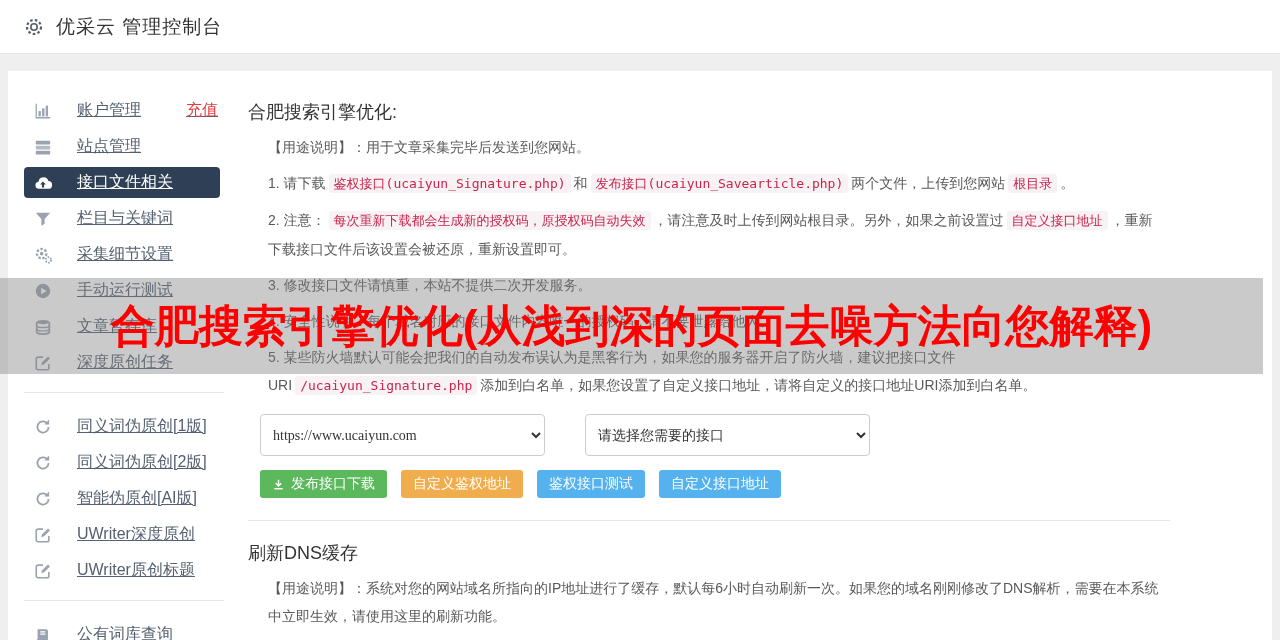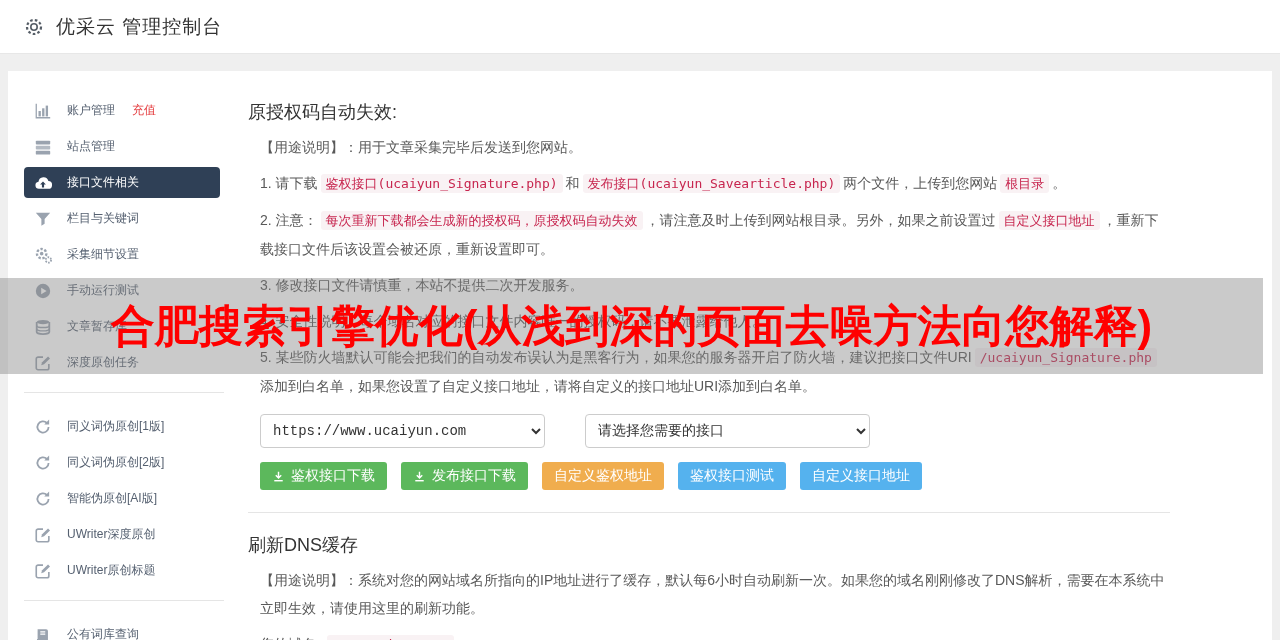--- a/index.html
+++ b/index.html
@@ -25,46 +25,47 @@
     position: absolute; top: 71px; left: 8px; right: 8px; bottom: 0;
     background: #fff;
   }
 
   
   .sidebar {
     position: absolute; top: 71px; left: 8px; width: 232px; bottom: 0;
     background: #fff; padding-top: 24px; z-index: 3;
   }
   .sb-item {
-    display: flex; align-items: center; gap: 15px;
+    display: flex; align-items: center; gap: 25px;
     height: 31px; margin: 0 20px 5px 16px; padding: 0 10px;
-    font-size: 12px; color: #556070; border-radius: 4px; cursor: pointer;
+    font-size: 16px; color: #556070; border-radius: 4px; cursor: pointer;
     white-space: nowrap;
+    text-decoration: underline;
   }
   .sb-item .sb-icon { width: 18px; height: 18px; flex: 0 0 18px; display: inline-block; }
   .sb-item.active { background: #2f4056; color: #fff; }
-  .sb-badge { color: #e4393c; margin-left: 2px; }
+  .sb-badge { color: #e4393c; margin-left: 20px; }
   .sb-divider { border-top: 1px solid #e5e5e5; margin: 14px 16px 18px 16px; }
 
   
   .main {
     position: absolute; top: 100px; left: 248px; width: 922px; z-index: 1;
   }
   .sec-title { font-size: 18px; font-weight: 400; color: #333; margin-bottom: 9px; }
-  .main p { font-size: 14px; line-height: 28px; color: #595959; margin: 8px 0; padding-left: 12px; }
+  .main p { font-size: 14px; line-height: 28px; color: #595959; margin: 8px 8px; padding-left: 12px; }
   .code {
     font-family: "DejaVu Sans Mono", monospace;
     font-size: 13px; color: #c7254e; background: #f9f2f4;
     padding: 2px 5px; border-radius: 3px; margin: 0 3px;
   }
   .controls { display: flex; gap: 40px; margin: 14px 0 6px 12px; }
   .controls select {
-    width: 285px; height: 34px; border: 1px solid #ccc; border-radius: 4px;
+    width: 285px; height: 42px; border: 1px solid #ccc; border-radius: 4px;
     font-size: 14px; color: #333; padding: 0 8px; background: #fff;
-    font-family: Liberation Mono, monospace;
+    font-family: Liberation Serif, serif;
   }
   .toolbar { display: flex; gap: 14px; margin: 14px 0 0 12px; }
   .btn {
     display: inline-flex; align-items: center; gap: 6px;
     height: 28px; padding: 0 12px; border: none; border-radius: 3px;
     color: #fff; font-size: 14px; cursor: pointer;
     font-family: "Liberation Sans", "DejaVu Sans", sans-serif;
   }
   .btn svg { width: 13px; height: 13px; }
   .hr { border: none; border-top: 1px solid #e5e5e5; margin: 22px 0 20px 0; }
@@ -196,21 +197,21 @@
       <span class="sb-icon"><svg viewBox="0 0 20 20">
           <path d="M4 3.5h9.5a2 2 0 0 1 2 2v11H6a2 2 0 0 1-2-2z" fill="#9aa3af"></path>
           <path d="M7 6.5h5.5M7 9h5.5" stroke="#fff" stroke-width="1.2"></path>
           <path d="M4 14.5a2 2 0 0 0 2 2h9.5" fill="none" stroke="#9aa3af" stroke-width="1.4"></path>
         </svg></span>
       <span>公有词库查询</span>
     </div>
   </nav>
 
 <main class="main">
-  <h2 class="sec-title">原授权码自动失效:</h2>
+  <h2 class="sec-title">合肥搜索引擎优化:</h2>
   <p>【用途说明】：用于文章采集完毕后发送到您网站。</p>
 
   <div id="instructions">
       <p><span>1. 请下载</span><span class="code">鉴权接口(ucaiyun_Signature.php)</span><span>和</span><span class="code">发布接口(ucaiyun_Savearticle.php)</span><span>两个文件，上传到您网站</span><span class="code">根目录</span><span>。</span></p>
       <p><span>2. 注意：</span><span class="code">每次重新下载都会生成新的授权码，原授权码自动失效</span><span>，请注意及时上传到网站根目录。另外，如果之前设置过</span><span class="code">自定义接口地址</span><span>，重新下载接口文件后该设置会被还原，重新设置即可。</span></p>
       <p><span>3. 修改接口文件请慎重，本站不提供二次开发服务。</span></p>
       <p><span>4. 安全性说明：每个域名对应的接口文件内容唯一的授权码，请不要泄露给他人。</span></p>
       <p><span>5. 某些防火墙默认可能会把我们的自动发布误认为是黑客行为，如果您的服务器开启了防火墙，建议把接口文件URI</span><span class="code">/ucaiyun_Signature.php</span><span>添加到白名单，如果您设置了自定义接口地址，请将自定义的接口地址URI添加到白名单。</span></p>
     </div>
 
@@ -224,29 +225,20 @@
   </div>
 
   <div class="toolbar" id="toolbar">
       <button class="btn" style="background: rgb(92, 184, 92);">
         <span style="display: inline-flex;">
           <svg viewBox="0 0 20 20">
             <path d="M10 2.5v9M5.8 8l4.2 4.2L14.2 8" fill="none" stroke="#fff" stroke-width="2.2"></path>
             <path d="M3.5 16.5h13" stroke="#fff" stroke-width="2.2"></path>
           </svg>
         </span>
-        <span>鉴权接口下载</span>
-      </button>
-      <button class="btn" style="background: rgb(92, 184, 92);">
-        <span style="display: inline-flex;">
-          <svg viewBox="0 0 20 20">
-            <path d="M10 2.5v9M5.8 8l4.2 4.2L14.2 8" fill="none" stroke="#fff" stroke-width="2.2"></path>
-            <path d="M3.5 16.5h13" stroke="#fff" stroke-width="2.2"></path>
-          </svg>
-        </span>
         <span>发布接口下载</span>
       </button>
       <button class="btn" style="background: rgb(240, 173, 78);">
         <span>自定义鉴权地址</span>
       </button>
       <button class="btn" style="background: rgb(85, 178, 238);">
         <span>鉴权接口测试</span>
       </button>
       <button class="btn" style="background: rgb(85, 178, 238);">
         <span>自定义接口地址</span>

